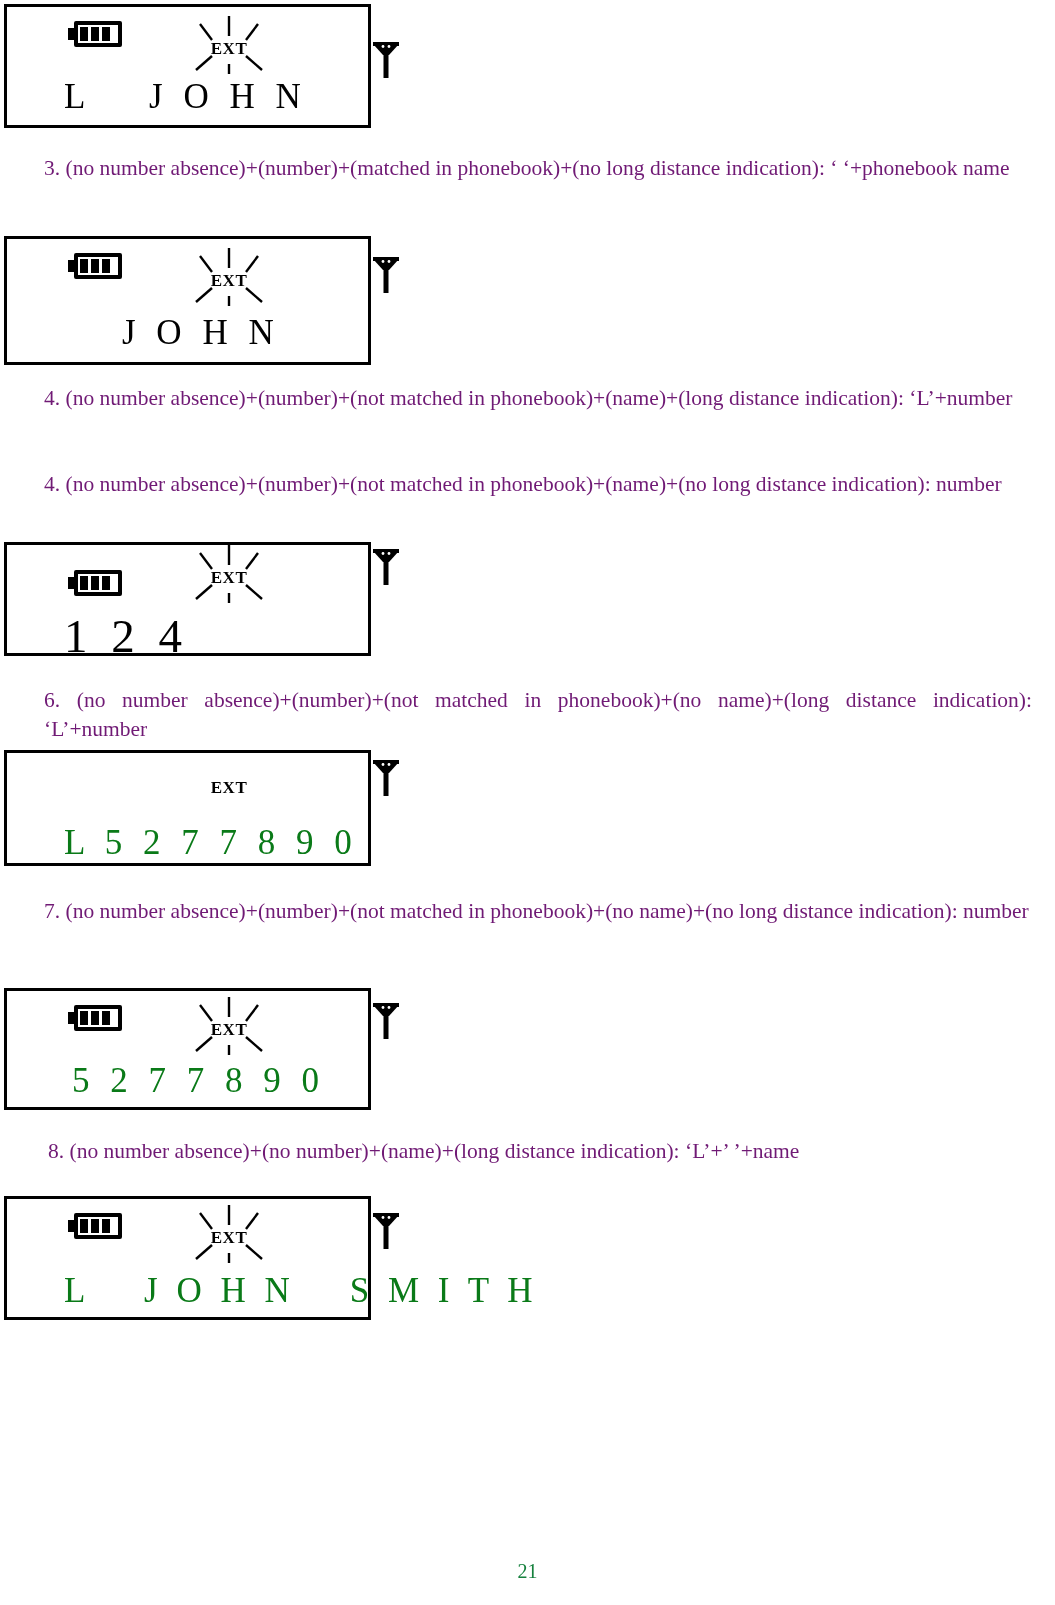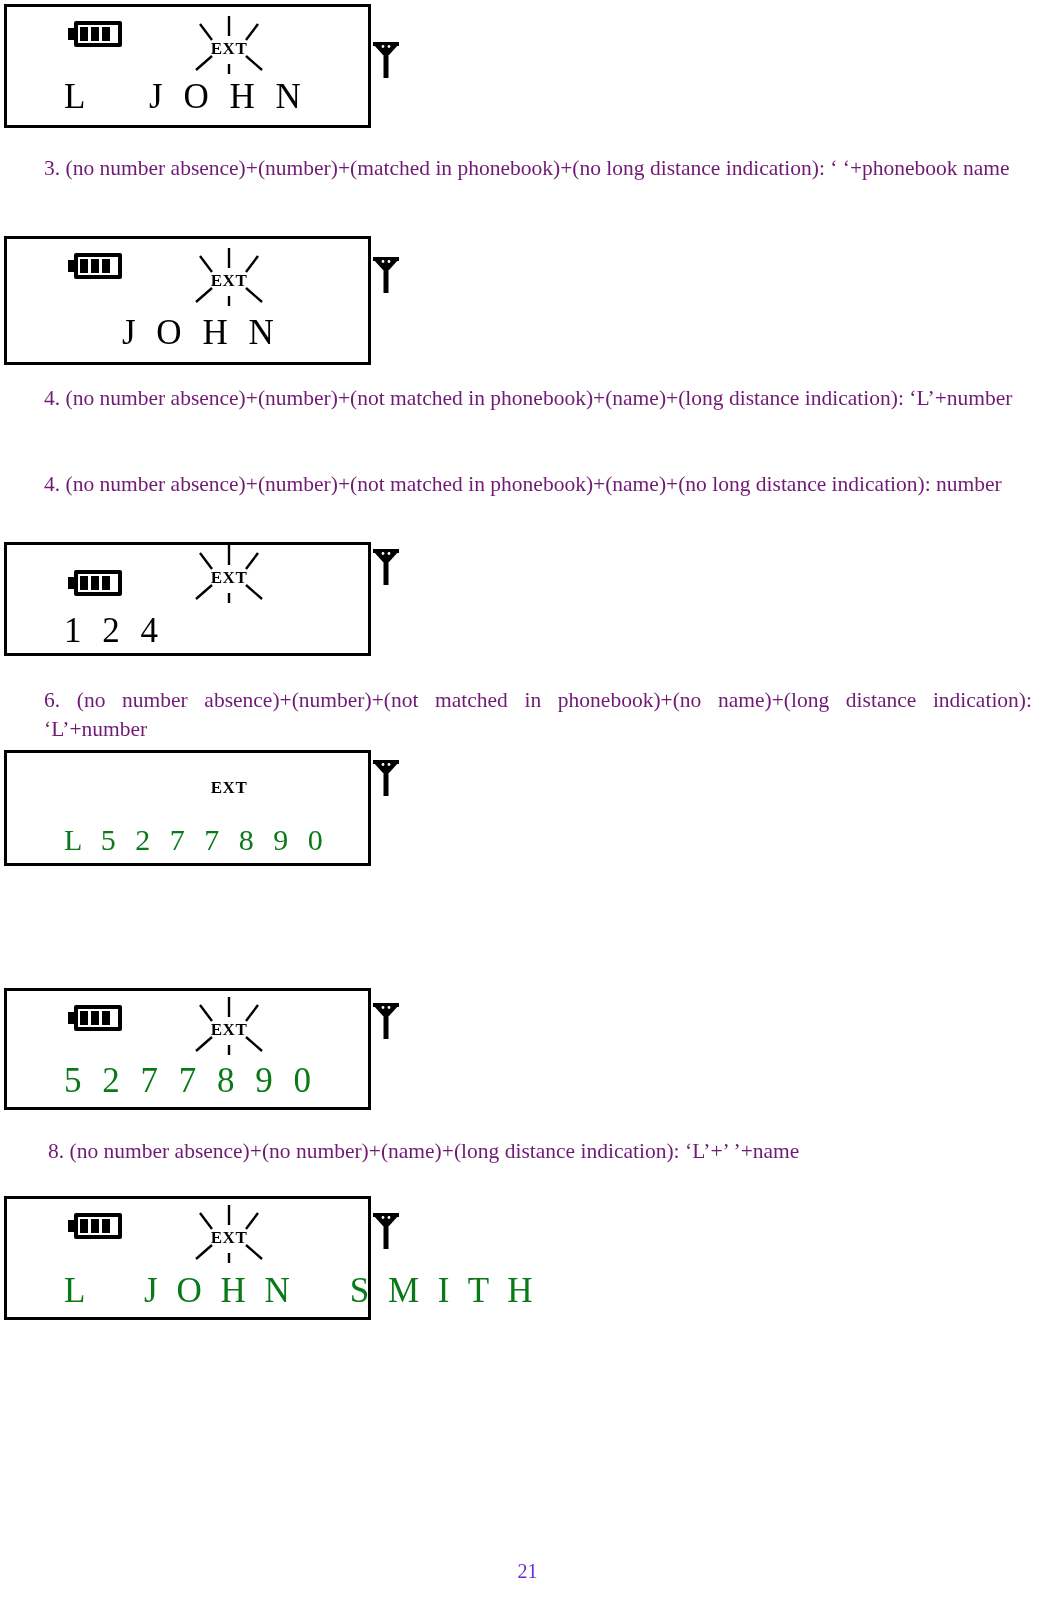--- a/index.html
+++ b/index.html
@@ -130,21 +130,21 @@
   }
   .para.justify { text-align: justify; text-align-last: left; }
   .para.left { text-align: left; }
 
   
   .page-number {
     position: absolute;
     left: 0;
     width: 1055px;
     text-align: center;
-    color: #6d28d9;
+    color: #15803d;
     font-size: 20px;
     font-family: "Liberation Serif", "DejaVu Serif", serif;
   }
 </style>
 </head>
 <body>
 
 <div class="page">
 
   <div class="lcd" style="left:4px; top:4px; width:367px; height:124px;">
@@ -265,21 +265,21 @@
       <div class="antenna" style="left:319px; top:2px;">
         <svg width="30" height="40" viewBox="0 0 30 40">
           <path d="M2 4 L28 4 L18 15 L12 15 Z" fill="#000"></path>
           <rect x="2" y="2" width="26" height="4" fill="#000"></rect>
           <rect x="12.5" y="13" width="5" height="25" fill="#000"></rect>
           <circle cx="12" cy="6.5" r="1.4" fill="#fff"></circle>
           <circle cx="18" cy="6.5" r="1.4" fill="#fff"></circle>
         </svg>
       </div>
 
-      <div class="lcd-text black" style="left:12px; top:68px; font-size:35px; letter-spacing:6px;">1 2 4</div>
+      <div class="lcd-text black" style="left:12px; top:68px; font-size:47px; letter-spacing:6px;">1 2 4</div>
     </div>
   </div>
 
   <div class="para justify" style="left:44px; top:686px; width:988px;font-family:Liberation Serif, serif;">6. (no number absence)+(number)+(not matched in phonebook)+(no name)+(long distance indication): ‘L’+number</div>
 
   <div class="lcd" style="left:4px; top:750px; width:367px; height:116px;">
     <div class="lcd-inner">
 
       <div class="ext" style="left:118px; top:-2px;">
         <div class="ext-label">EXT</div>
@@ -288,24 +288,25 @@
       <div class="antenna" style="left:319px; top:5px;">
         <svg width="30" height="40" viewBox="0 0 30 40">
           <path d="M2 4 L28 4 L18 15 L12 15 Z" fill="#000"></path>
           <rect x="2" y="2" width="26" height="4" fill="#000"></rect>
           <rect x="12.5" y="13" width="5" height="25" fill="#000"></rect>
           <circle cx="12" cy="6.5" r="1.4" fill="#fff"></circle>
           <circle cx="18" cy="6.5" r="1.4" fill="#fff"></circle>
         </svg>
       </div>
 
-      <div class="lcd-text green" style="left:12px; top:72px; font-size:30px; letter-spacing:6px;">L 5 2 7 7 8 9 0</div>
-    </div>
-  </div>
-
+      <div class="lcd-text green" style="left:12px; top:72px; font-size:35px; letter-spacing:6px;">L 5 2 7 7 8 9 0</div>
+    </div>
+  </div>
+
+  <div class="para justify" style="left:44px; top:897px; width:988px;">7. (no number absence)+(number)+(not matched in phonebook)+(no name)+(no long distance indication): number</div>
 
   <div class="lcd" style="left:4px; top:988px; width:367px; height:122px;">
     <div class="lcd-inner">
 
       <div class="battery" style="left:16px; top:14px;">
         <div class="nub"></div>
         <div class="shell"></div>
         <div class="bars">
             <i></i>
             <i></i>
@@ -330,21 +331,21 @@
       <div class="antenna" style="left:319px; top:10px;">
         <svg width="30" height="40" viewBox="0 0 30 40">
           <path d="M2 4 L28 4 L18 15 L12 15 Z" fill="#000"></path>
           <rect x="2" y="2" width="26" height="4" fill="#000"></rect>
           <rect x="12.5" y="13" width="5" height="25" fill="#000"></rect>
           <circle cx="12" cy="6.5" r="1.4" fill="#fff"></circle>
           <circle cx="18" cy="6.5" r="1.4" fill="#fff"></circle>
         </svg>
       </div>
 
-      <div class="lcd-text green" style="left:12px; top:72px; font-size:35px; letter-spacing:6px;">5 2 7 7 8 9 0</div>
+      <div class="lcd-text green" style="left:20px; top:72px; font-size:35px; letter-spacing:6px;">5 2 7 7 8 9 0</div>
     </div>
   </div>
 
   <div class="para left" style="left:48px; top:1137px; width:988px;">8. (no number absence)+(no number)+(name)+(long distance indication): ‘L’+’ ’+name</div>
 
   <div class="lcd" style="left:4px; top:1196px; width:367px; height:124px;">
     <div class="lcd-inner">
 
       <div class="battery" style="left:16px; top:14px;">
         <div class="nub"></div>

